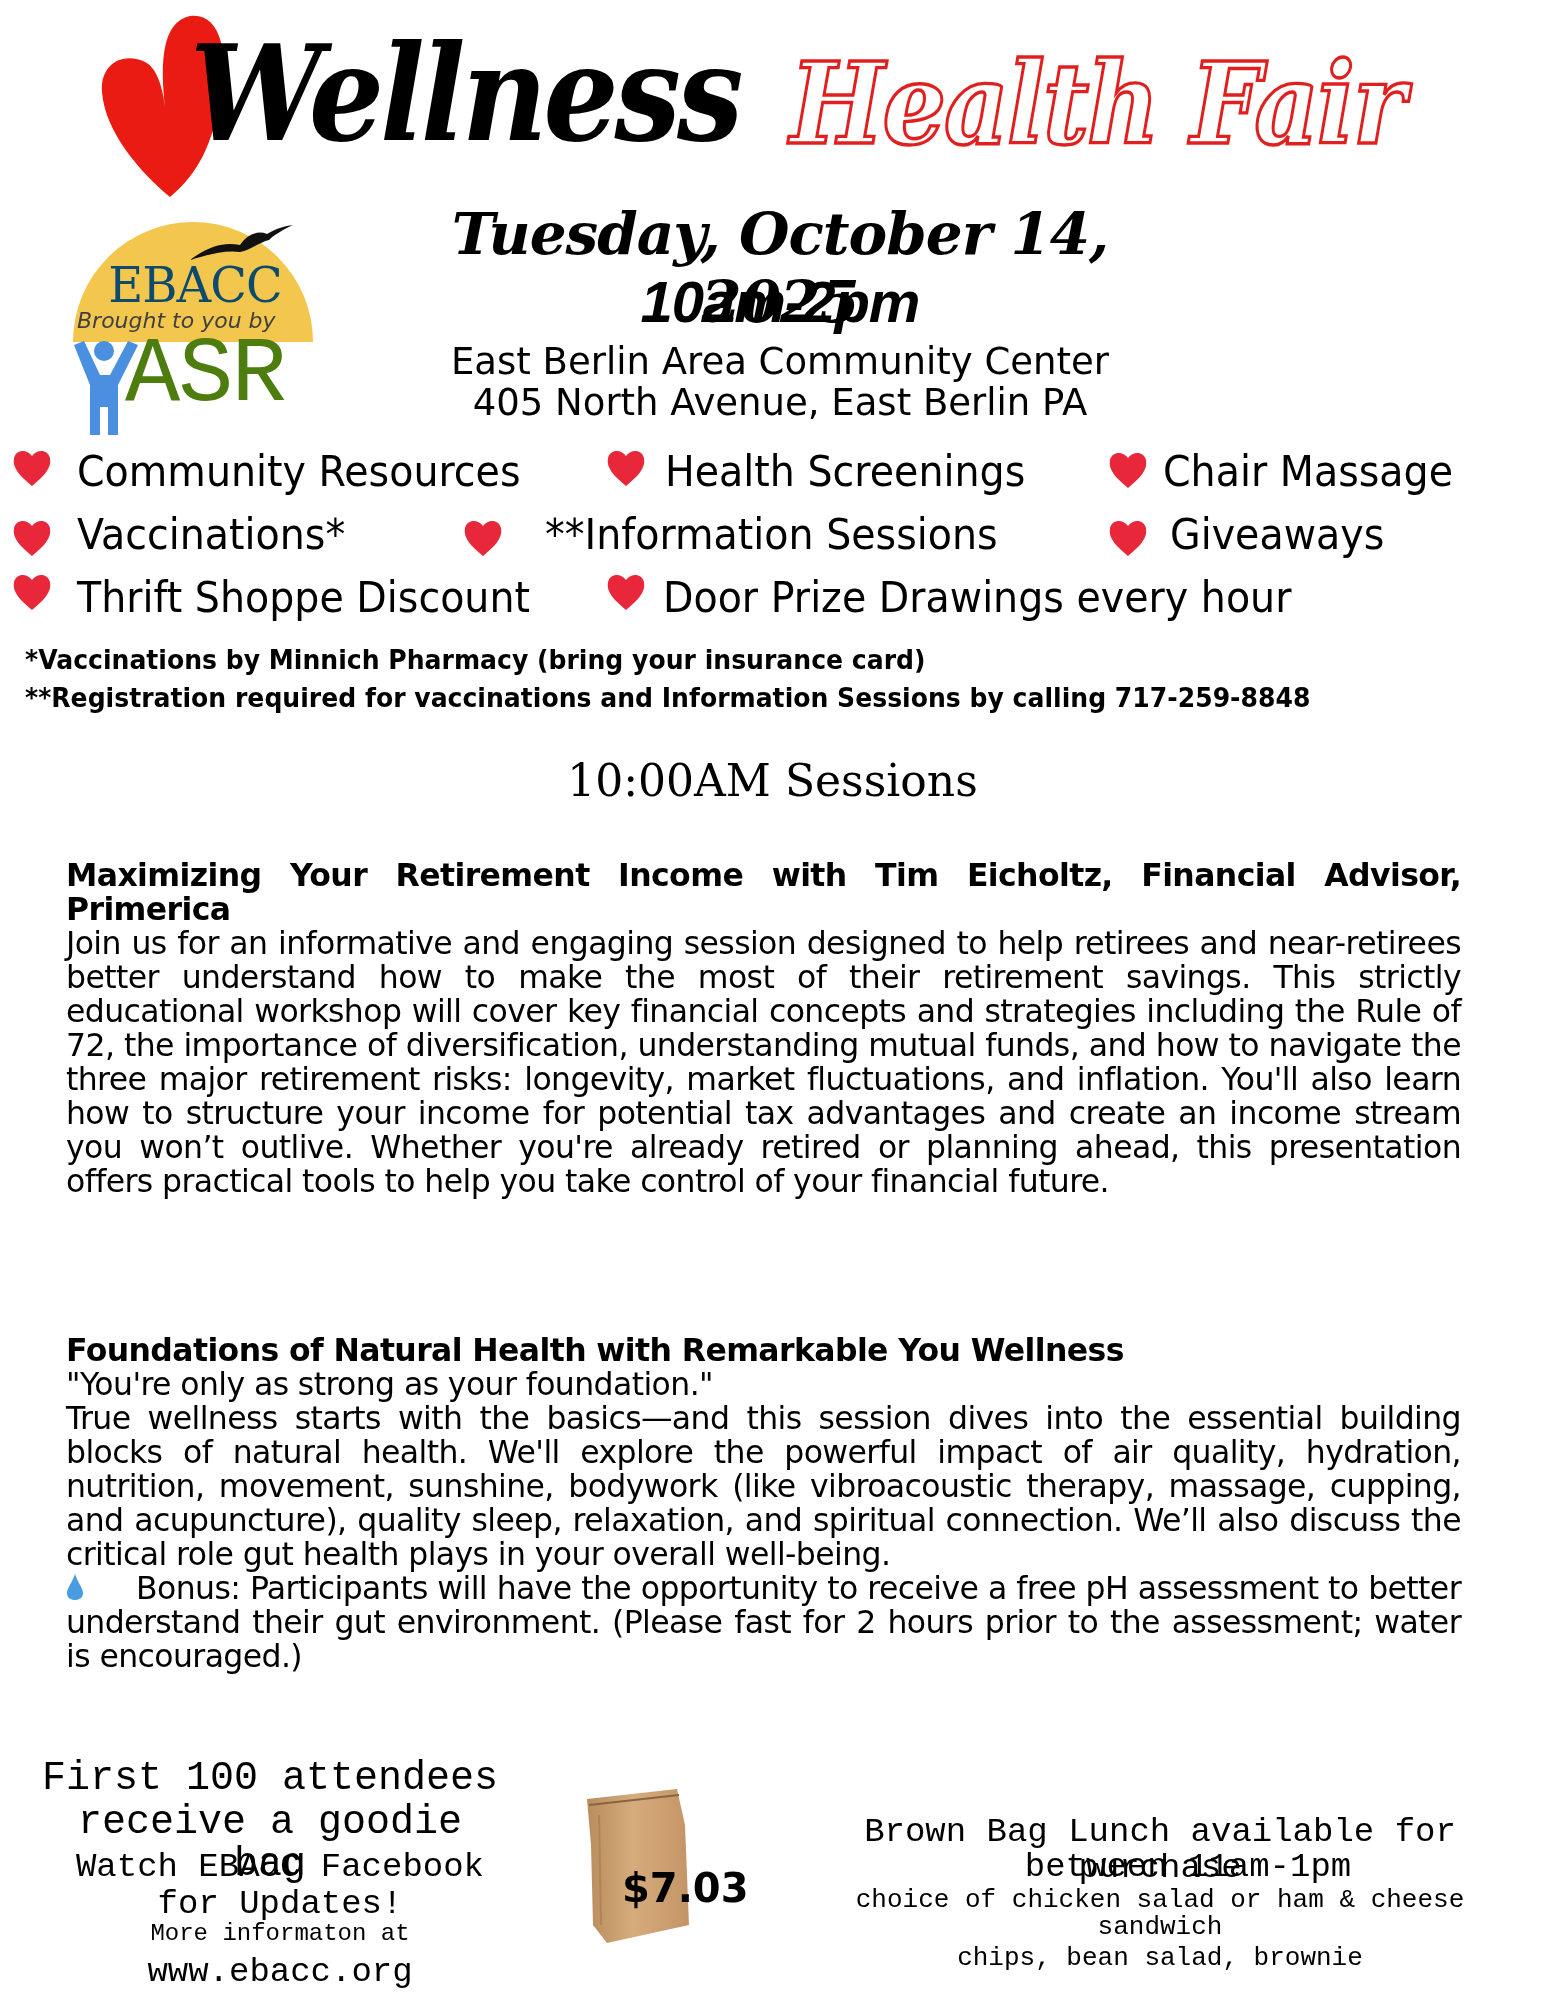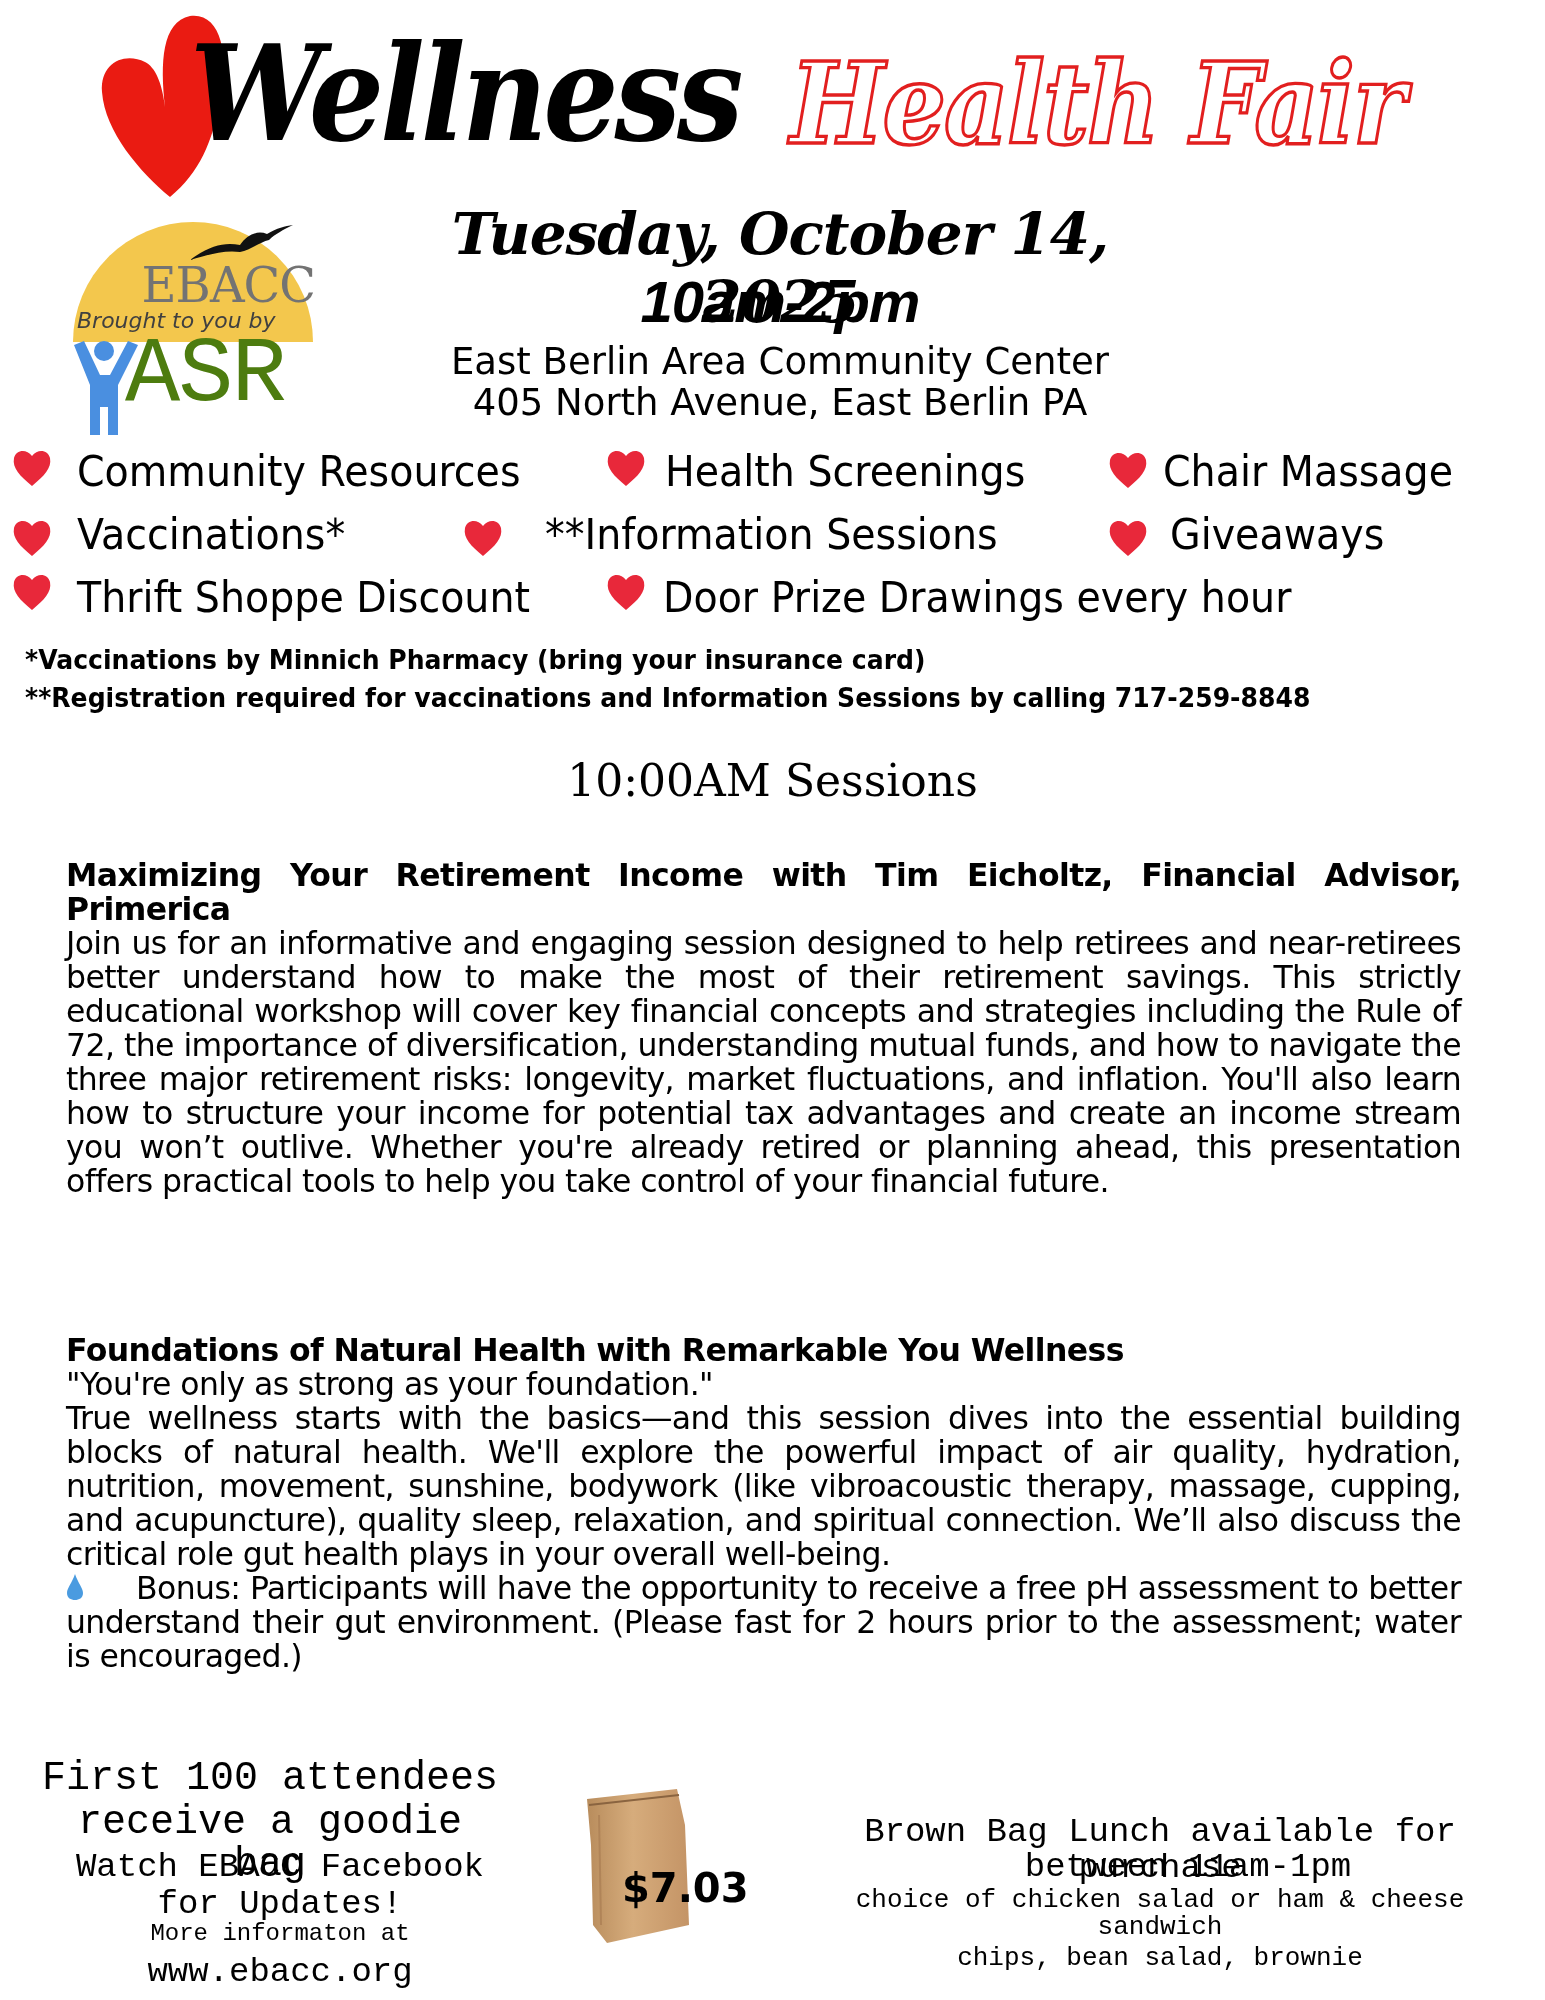--- a/index.html
+++ b/index.html
@@ -7,21 +7,21 @@
   .abs { position: absolute; }
 
   
   #heart-big { left: 100px; top: 12px; width: 150px; height: 190px; }
   #title-wellness { left: 190px; top: 28px; font-family: "DejaVu Serif", serif; font-style: italic; font-weight: bold; font-size: 118px; letter-spacing: -4px; line-height: 1; color: #000; transform: scaleY(1.12); transform-origin: left top; }
   #title-hf { left: 790px; top: 48px; font-family: "DejaVu Serif", serif; font-style: italic; font-weight: bold; font-size: 100px; letter-spacing: -2px; line-height: 1; color: #fff; -webkit-text-stroke: 3px #e21f1f; transform: scaleY(1.12); transform-origin: left top; }
 
   
   #logo { left: 65px; top: 212px; width: 250px; height: 225px; }
   #logo-sun { left: 8px; top: 10px; width: 240px; height: 240px; border-radius: 50%; background: #f3c74d; clip-path: inset(0 0 50% 0); }
-  #logo-ebacc { left: 10px; top: 45px; width: 240px; text-align: right; font-family: "DejaVu Serif", serif; font-size: 48px; color: #737373; letter-spacing: -1px; }
+  #logo-ebacc { left: 10px; top: 45px; width: 240px; text-align: center; font-family: "DejaVu Serif", serif; font-size: 48px; color: #0c4a6e; letter-spacing: -1px; }
   #logo-by { left: 12px; top: 96px; width: 240px; font-family: "DejaVu Sans", sans-serif; font-style: italic; font-size: 22px; color: #404040; white-space: nowrap; }
   #logo-asr { left: 60px; top: 118px; font-family: Liberation Mono, monospace; font-size: 92px; color: #4d7c0f; letter-spacing: -2px; line-height: 1; }
   #logo-person { left: 5px; top: 125px; width: 70px; height: 100px; }
   #logo-bird { left: 120px; top: 8px; width: 110px; height: 45px; }
 
   
   .center-block { left: 380px; width: 800px; text-align: center; }
   #date { top: 200px; font-family: "DejaVu Serif", serif; font-style: italic; font-weight: bold; font-size: 58px; letter-spacing: -1px; }
   #time { top: 268px; font-family: Liberation Sans, sans-serif; font-style: italic; font-weight: bold; font-size: 58px; letter-spacing: -1px; }
   #venue { top: 340px; font-family: "DejaVu Sans", sans-serif; font-size: 37px; }

